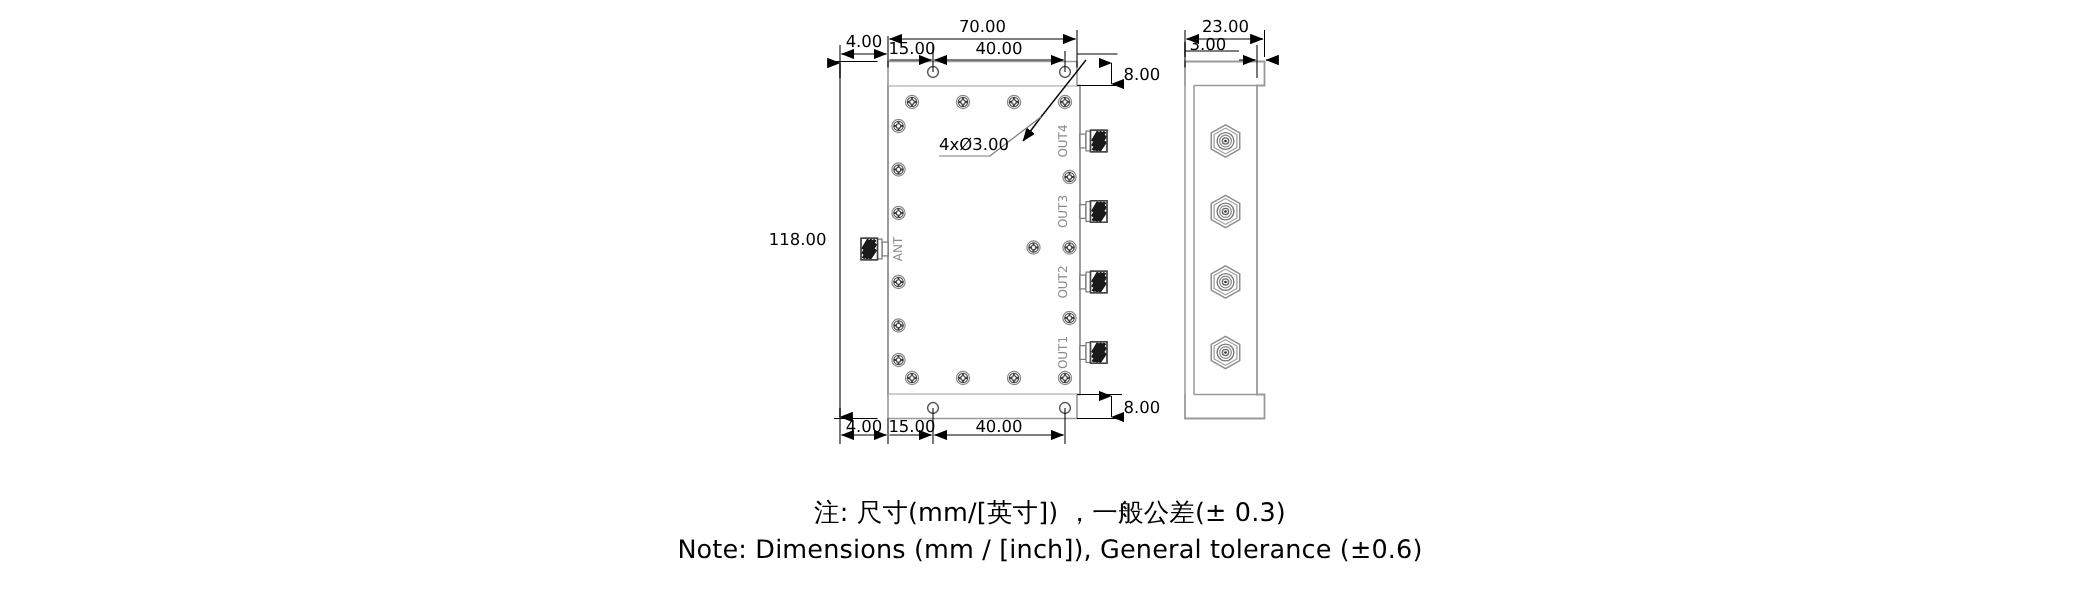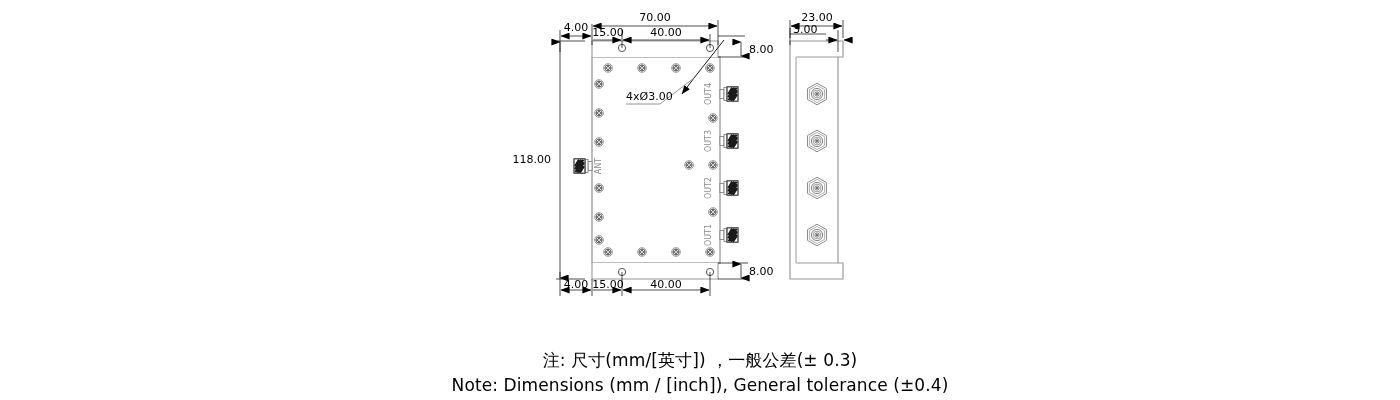--- a/index.html
+++ b/index.html
@@ -33,21 +33,20 @@
     line-height: 1.45;
   }
   .caption-line {
     font-size: 17px;
     color: #000000;
     letter-spacing: 0.1px;
     white-space: pre;
   }
   .caption-line.cn {
     font-family: "DejaVu Sans", "Liberation Sans", sans-serif;
-    margin-top: 18px;
   }
 </style>
 </head>
 <body>
 
 <div id="drawing-stage">
 
   <svg id="drawing-svg" width="1400" height="400" viewBox="0 0 1400 400">
     <defs>
       <marker id="arrIn" markerWidth="9" markerHeight="7" refX="8.6" refY="3.5" orient="auto" markerUnits="userSpaceOnUse">
@@ -266,16 +265,16 @@
     </g>
     <g font-size="11" fill="#000" font-family="'DejaVu Sans','Liberation Sans',sans-serif">
       <text x="817" y="21" text-anchor="middle">23.00</text>
       <text x="793" y="33">3.00</text>
     </g>
 
   </svg>
 
   <div class="caption-block">
     <div class="caption-line cn">注: 尺寸(mm/[英寸]) ，一般公差(± 0.3)</div>
-    <div class="caption-line en">Note: Dimensions (mm / [inch]), General tolerance (±0.4)</div>
+    <div class="caption-line en">Note: Dimensions (mm / [inch]), General tolerance (±0.6)</div>
   </div>
 
 </div>
 
 </body></html>

